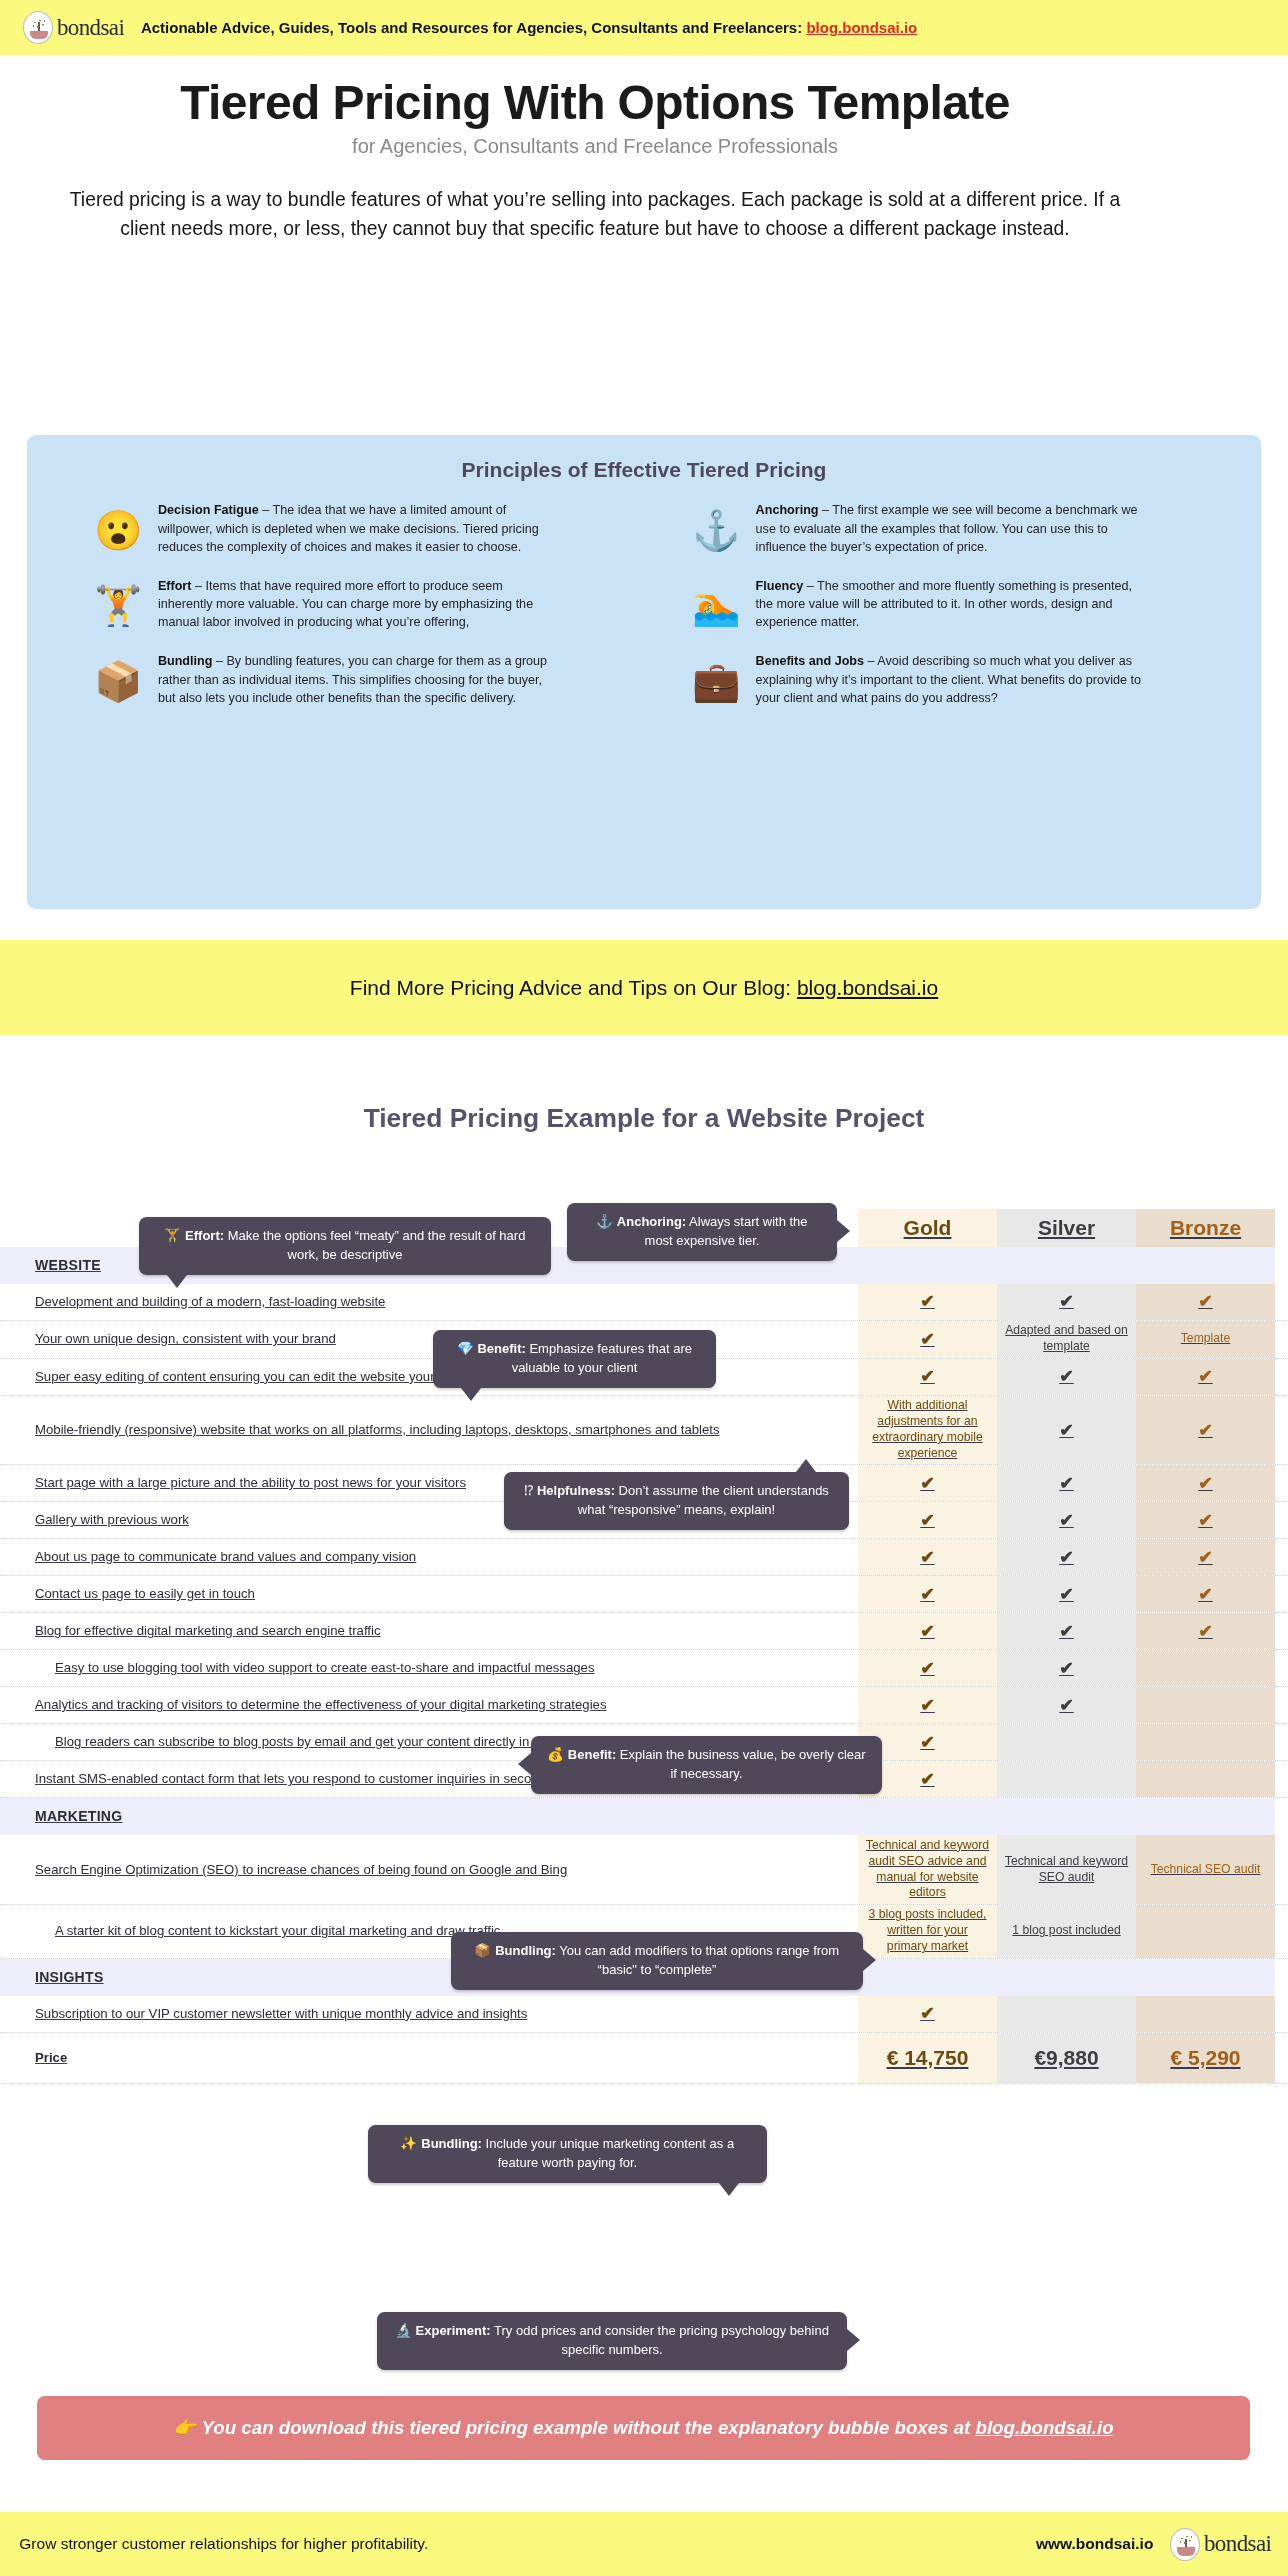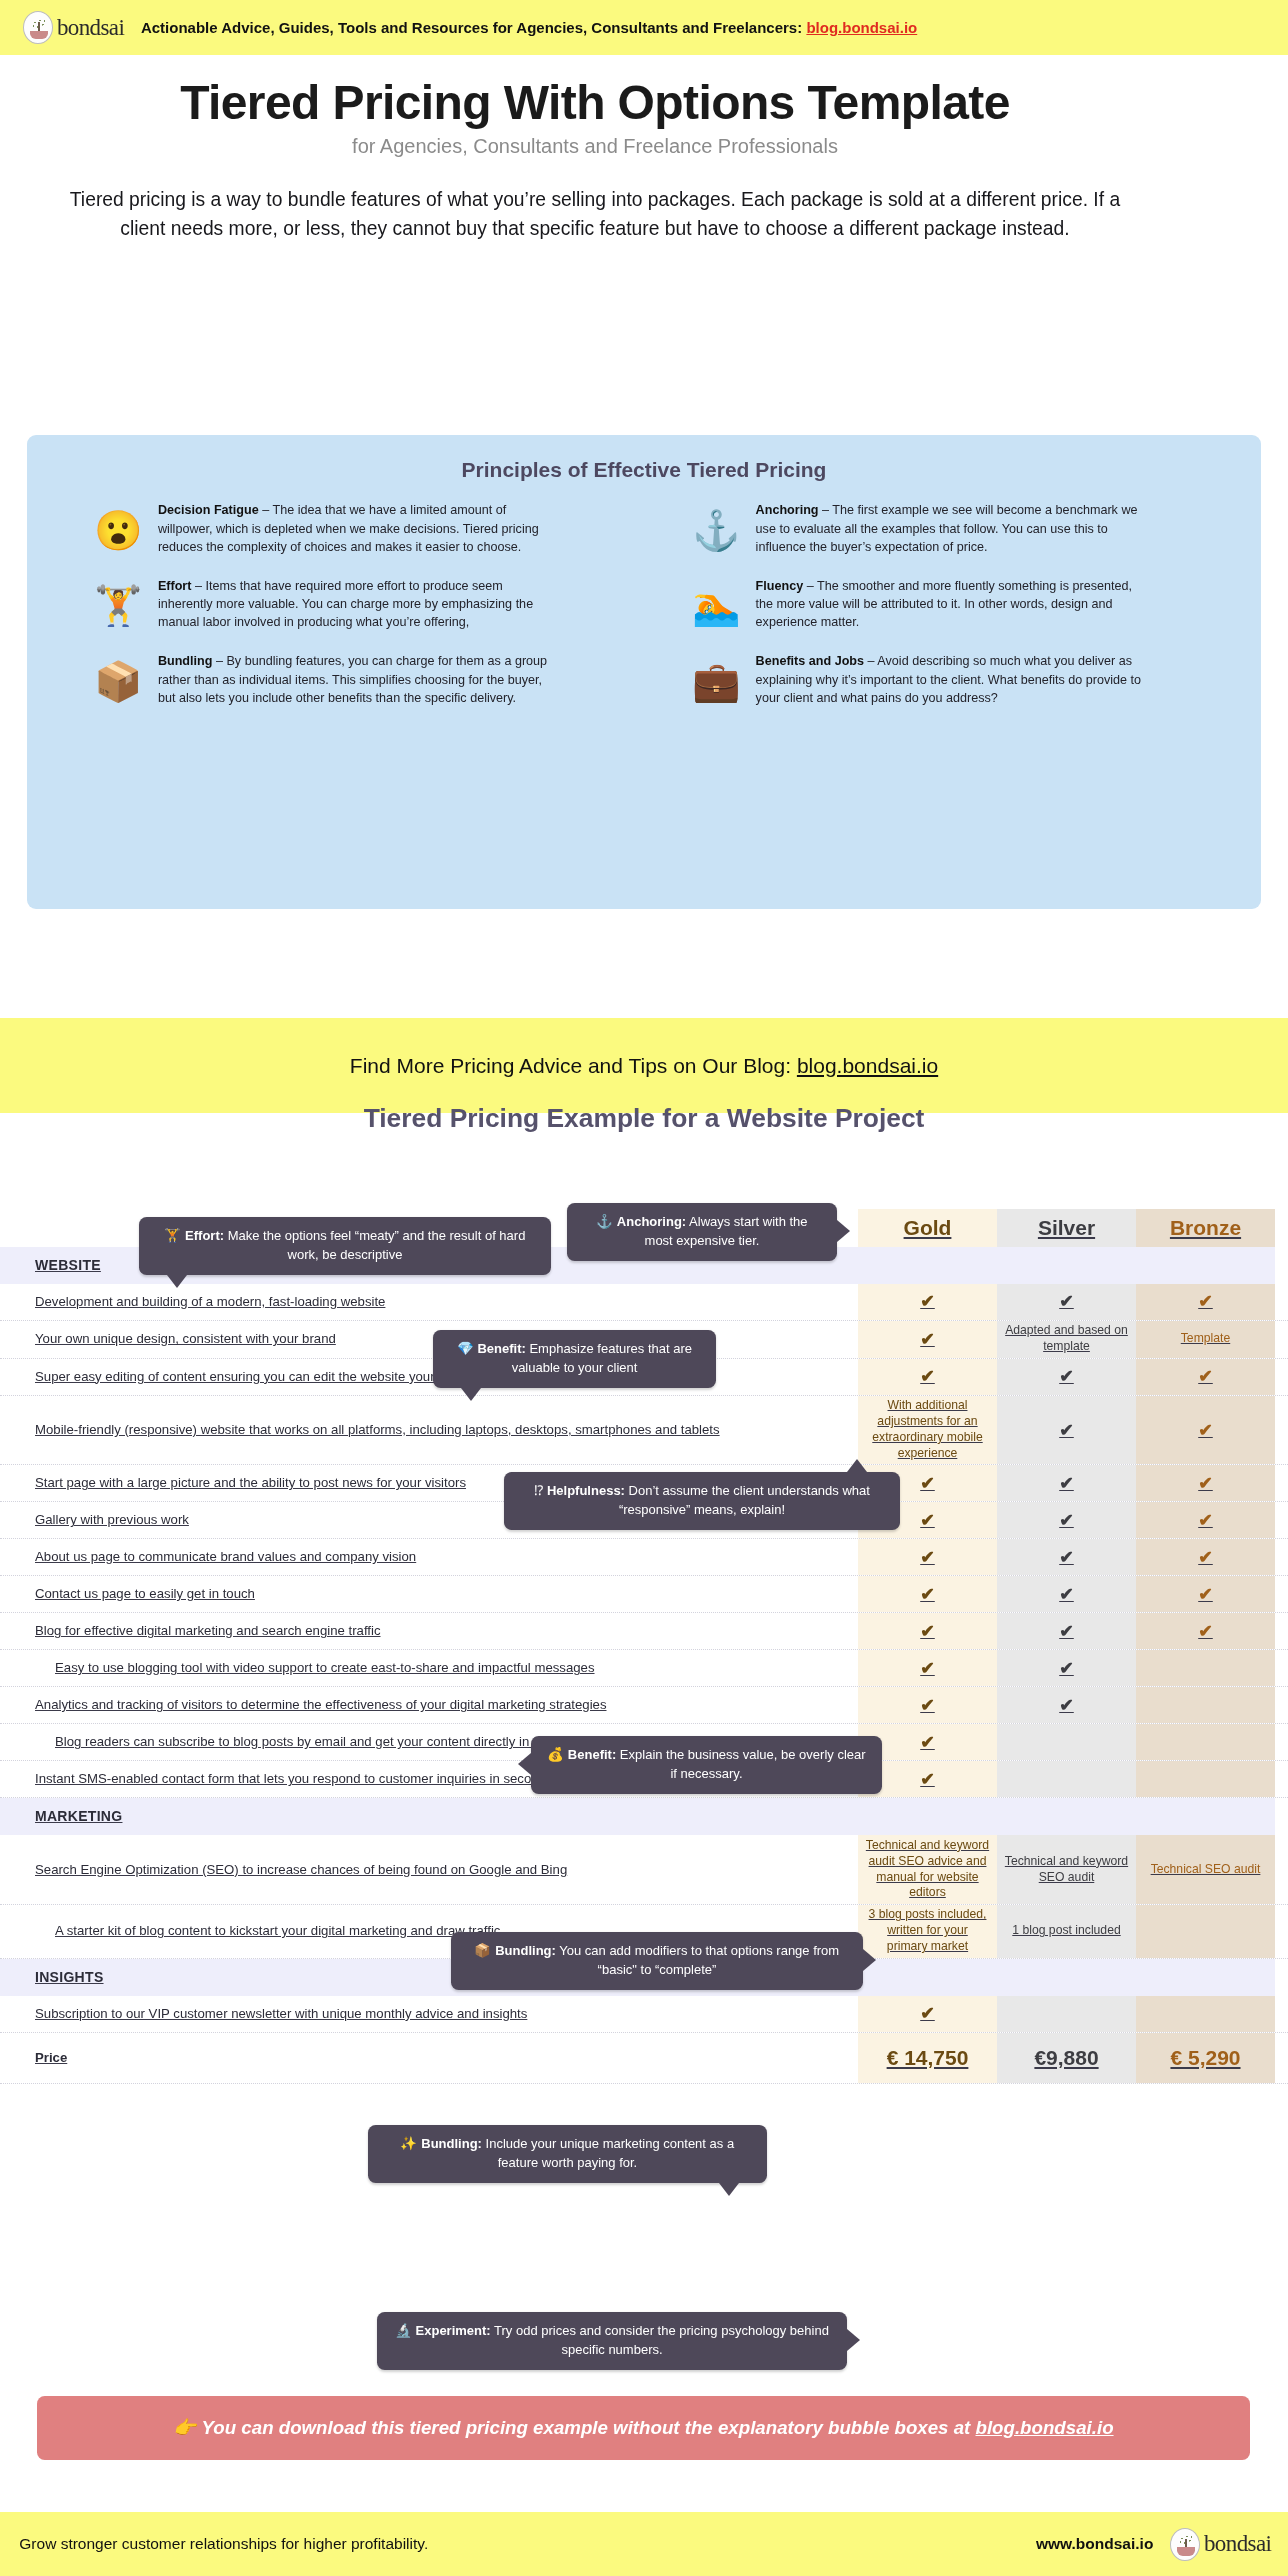--- a/index.html
+++ b/index.html
@@ -73,21 +73,21 @@
   .prow{display:flex;gap:11.6px;align-items:flex-start;padding-left:45px;}
   .picon{
     width:55px;height:55px;flex:none;display:flex;align-items:center;justify-content:center;
     font-size:39px;line-height:1;margin-top:3.9px;
   }
   .ptext{font-size:12.6px;line-height:1.45;color:#23232b;max-width:393px;padding-top:2.6px;}
   .ptext b{font-weight:bold;color:#111;}
 
   
   .midbar{
-    position:absolute;left:0;top:1018px;width:1288px;height:95px;background:#fbfa7f;
+    position:absolute;left:0;top:940px;width:1288px;height:95px;background:#fbfa7f;
     display:flex;align-items:center;justify-content:center;text-align:center;
   }
   .midbar-txt{font-size:21px;color:#111;font-weight:500;}
   .midbar-txt .lnk{text-decoration:underline;}
 
   
   .sec-title{
     position:absolute;left:0;top:1103px;width:1288px;text-align:center;
     font-size:26.4px;font-weight:bold;color:#56526b;
   }
@@ -388,21 +388,21 @@
 <div class="bub right" id="bub-anchoring" style="left:567px;top:1203px;width:270px;">
   <span class="emo">⚓</span>
   <b>Anchoring:</b><span> Always start with the most expensive tier.</span>
 </div>
 
 <div class="bub down" id="bub-benefit1" style="left:433px;top:1330px;width:283px;">
   <span class="emo">💎</span>
   <b>Benefit:</b><span> Emphasize features that are valuable to your client</span>
 </div>
 
-<div class="bub up" id="bub-helpfulness" style="left:504px;top:1472px;width:396px;">
+<div class="bub up" id="bub-helpfulness" style="left:504px;top:1472px;width:345px;">
   <span class="emo">⁉</span>
   <b>Helpfulness:</b><span> Don’t assume the client understands what “responsive” means, explain!</span>
 </div>
 
 <div class="bub left" id="bub-benefit2" style="left:531px;top:1736px;width:351px;">
   <span class="emo">💰</span>
   <b>Benefit:</b><span> Explain the business value, be overly clear if necessary.</span>
 </div>
 
 <div class="bub right" id="bub-bundling1" style="left:451px;top:1932px;width:412px;">

